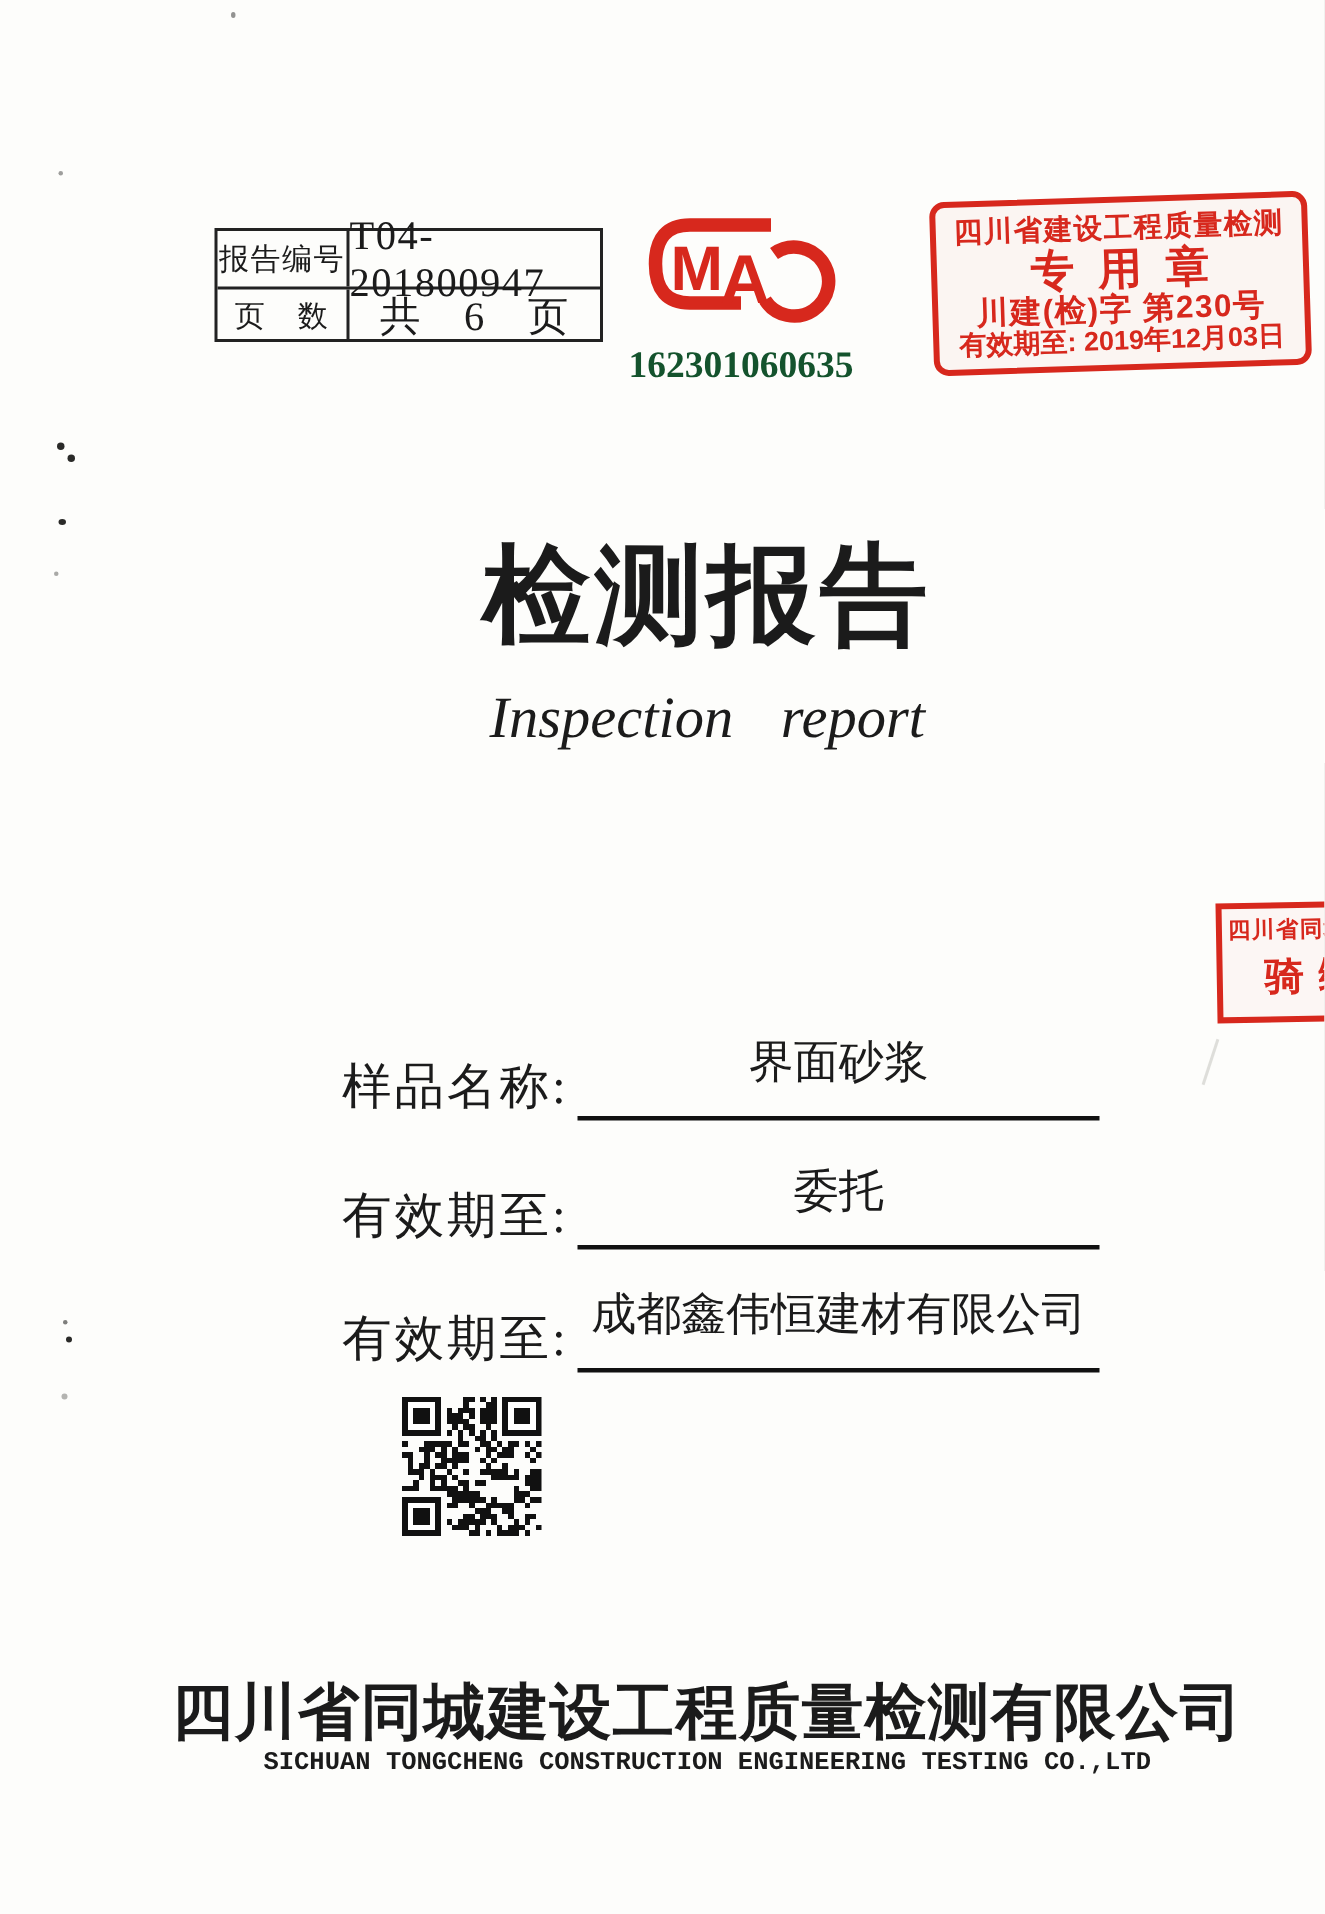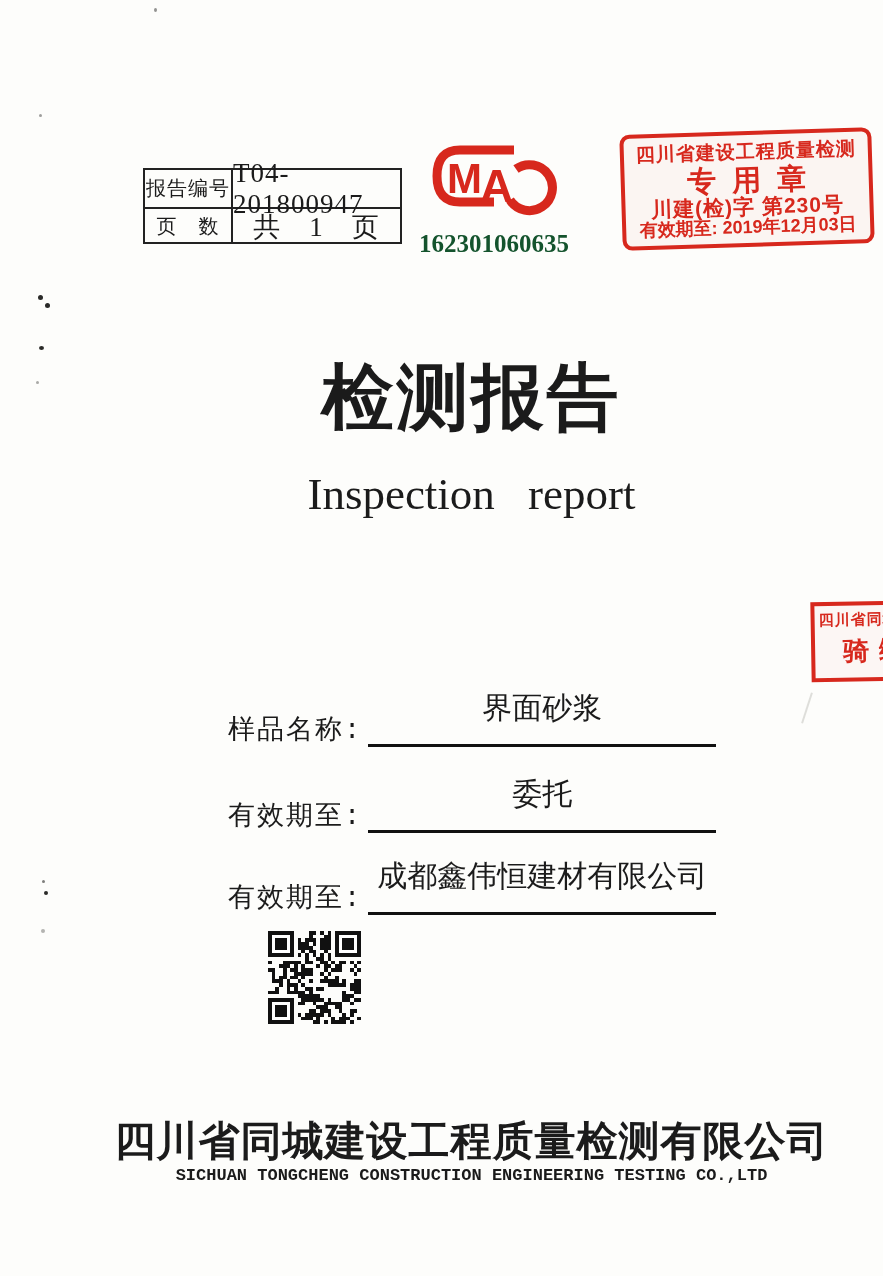--- a/index.html
+++ b/index.html
@@ -12,21 +12,20 @@
     font-family:"Liberation Serif", serif;
     color:#1b1b1b;
   }
   
   .report-table{
     position:absolute;left:143px;top:152px;
     width:259px;height:76px;
     border:2px solid #222;
     border-collapse:collapse;
     box-sizing:border-box;
-    margin-top:16px;
   }
   .report-table .row{display:flex;height:37px;box-sizing:border-box;}
   .report-table .row+.row{border-top:2px solid #222;}
   .report-table .cell-label{
     width:88px;box-sizing:border-box;
     border-right:2px solid #222;
     display:flex;align-items:center;justify-content:center;
     font-size:20px;letter-spacing:1px;font-weight:500;
   }
   .report-table .cell-value{
@@ -57,38 +56,39 @@
   .stamp .s2{font-size:29px;font-weight:bold;letter-spacing:16px;text-indent:16px;line-height:1;}
   .stamp .s3{font-size:21px;font-weight:bold;letter-spacing:1px;line-height:1;}
   .stamp .s4{font-size:18px;font-weight:bold;letter-spacing:0px;line-height:1.1;white-space:nowrap;}
   
   .center-col{position:absolute;left:60px;right:0;text-align:center;}
   .title-cn{
     top:358px;font-size:72px;font-weight:bold;letter-spacing:3px;
     font-family:"Liberation Sans", sans-serif;line-height:1.1;
   }
   .title-en{
-    top:468px;font-size:45px;font-weight:normal;word-spacing:22px;
+    top:456px;font-size:39px;font-weight:normal;word-spacing:22px;
     font-family:"Liberation Serif", serif;
+    font-style:italic;
   }
   
   .seam-stamp{
     position:absolute;left:811px;top:601px;width:150px;height:80px;
     border:4px solid #d7281d;box-sizing:border-box;
     transform:rotate(-1deg);
     color:#d7281d;background:rgba(215,40,29,0.03);
     font-family:"Liberation Sans", sans-serif;
   }
   .seam-stamp .l1{font-size:15px;font-weight:bold;white-space:nowrap;padding:5px 0 0 4px;letter-spacing:1px;}
   .seam-stamp .l2{font-size:26px;font-weight:bold;white-space:nowrap;padding:4px 0 0 28px;letter-spacing:10px;}
   
   .field{position:absolute;left:228px;white-space:nowrap;}
   .field .flabel{
-    display:inline-block;font-size:27px;letter-spacing:2px;
-    vertical-align:bottom;margin-right:6px;font-family:Liberation Mono, monospace;
+    display:inline-block;font-size:33px;letter-spacing:2px;
+    vertical-align:bottom;margin-right:6px;
   }
   .field .fvalue{
     display:inline-block;width:348px;
     border-bottom:3px solid #111;
     text-align:center;font-size:30px;
     padding-bottom:15px;vertical-align:bottom;
   }
   .field1{top:688px;}
   .field2{top:774px;}
   .field3{top:856px;}
@@ -113,21 +113,21 @@
 
 <div id="page">
 
   <div class="report-table">
     <div class="row">
       <div class="cell-label">报告编号</div>
       <div class="cell-value">T04-201800947</div>
     </div>
     <div class="row">
       <div class="cell-label">页　数</div>
-      <div class="cell-value">共　1　页</div>
+      <div class="cell-value">共　6　页</div>
     </div>
   </div>
 
   <div class="cma">
     <svg viewBox="0 0 128 84" xmlns="http://www.w3.org/2000/svg">
       <path d="M 84 8 H 30 Q 7 8 7 34 Q 7 60 30 60 H 64" fill="none" stroke="#d7281d" stroke-width="9" stroke-linecap="butt"></path>
       <text x="17" y="51" font-family="Liberation Sans, sans-serif" font-weight="bold" font-size="42" fill="#d7281d">M</text>
       <text x="50" y="60" font-family="Liberation Sans, sans-serif" font-weight="bold" font-size="46" fill="#d7281d">A</text>
       <path d="M 80 58 A 23 23 0 1 0 86 27" fill="none" stroke="#d7281d" stroke-width="9" stroke-linecap="butt"></path>
     </svg>

